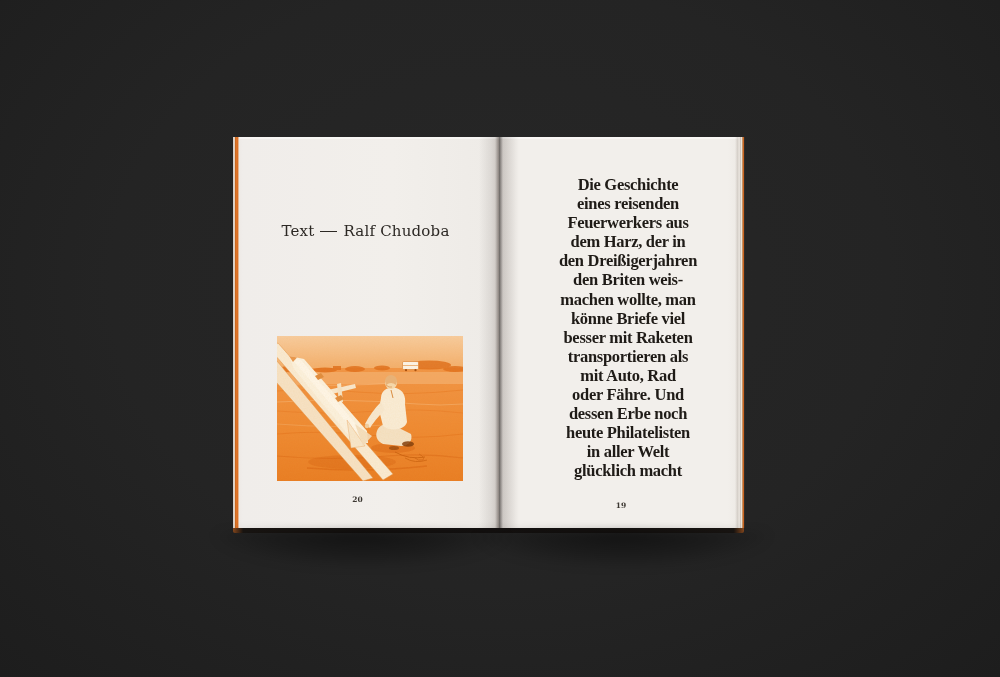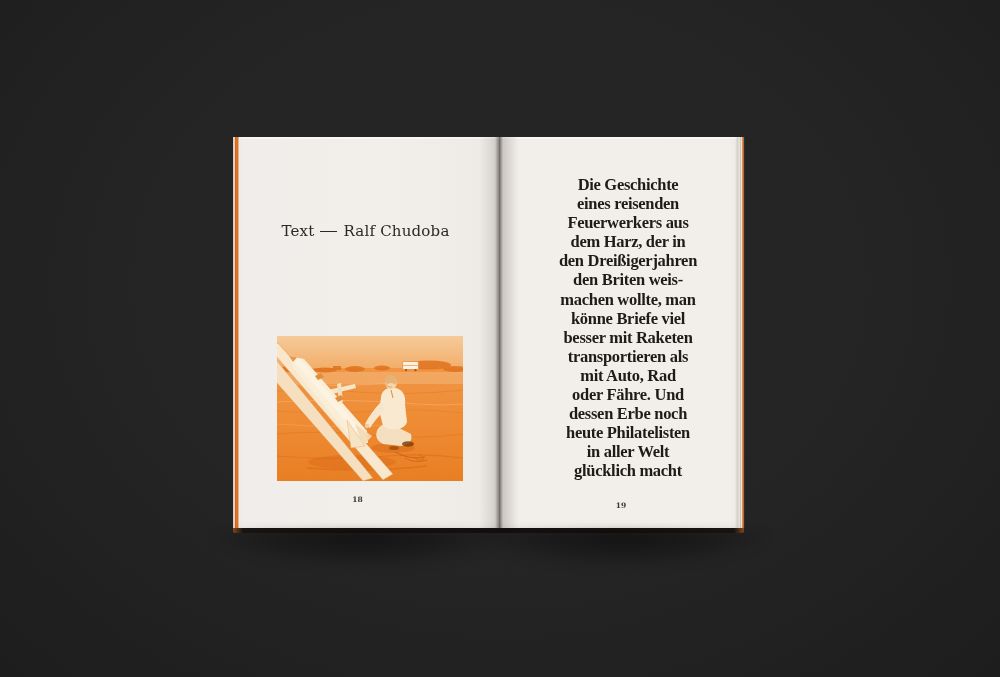--- a/index.html
+++ b/index.html
@@ -135,21 +135,21 @@
           </g>
           <g fill="none" stroke="#c25808" opacity=".75">
             <path d="M118,116 q14,8 30,5" stroke-width="1"></path>
             <path d="M128,122 q10,6 22,2" stroke-width=".8"></path>
             <path d="M142,118 q6,3 4,6 q-5,1 -8,-2" stroke-width=".7"></path>
           </g>
           <rect x="0" y="0" width="186" height="145" filter="url(#grain)" opacity=".18"></rect>
         </svg>
       </div>
 
-      <div class="folio folio-left">18</div>
+      <div class="folio folio-left">20</div>
     </div>
 
     <div class="page page-right">
       <div class="deck">Die Geschichte
 eines reisenden
 Feuerwerkers aus
 dem Harz, der in
 den Dreißigerjahren
 den Briten weis-
 machen wollte, man

